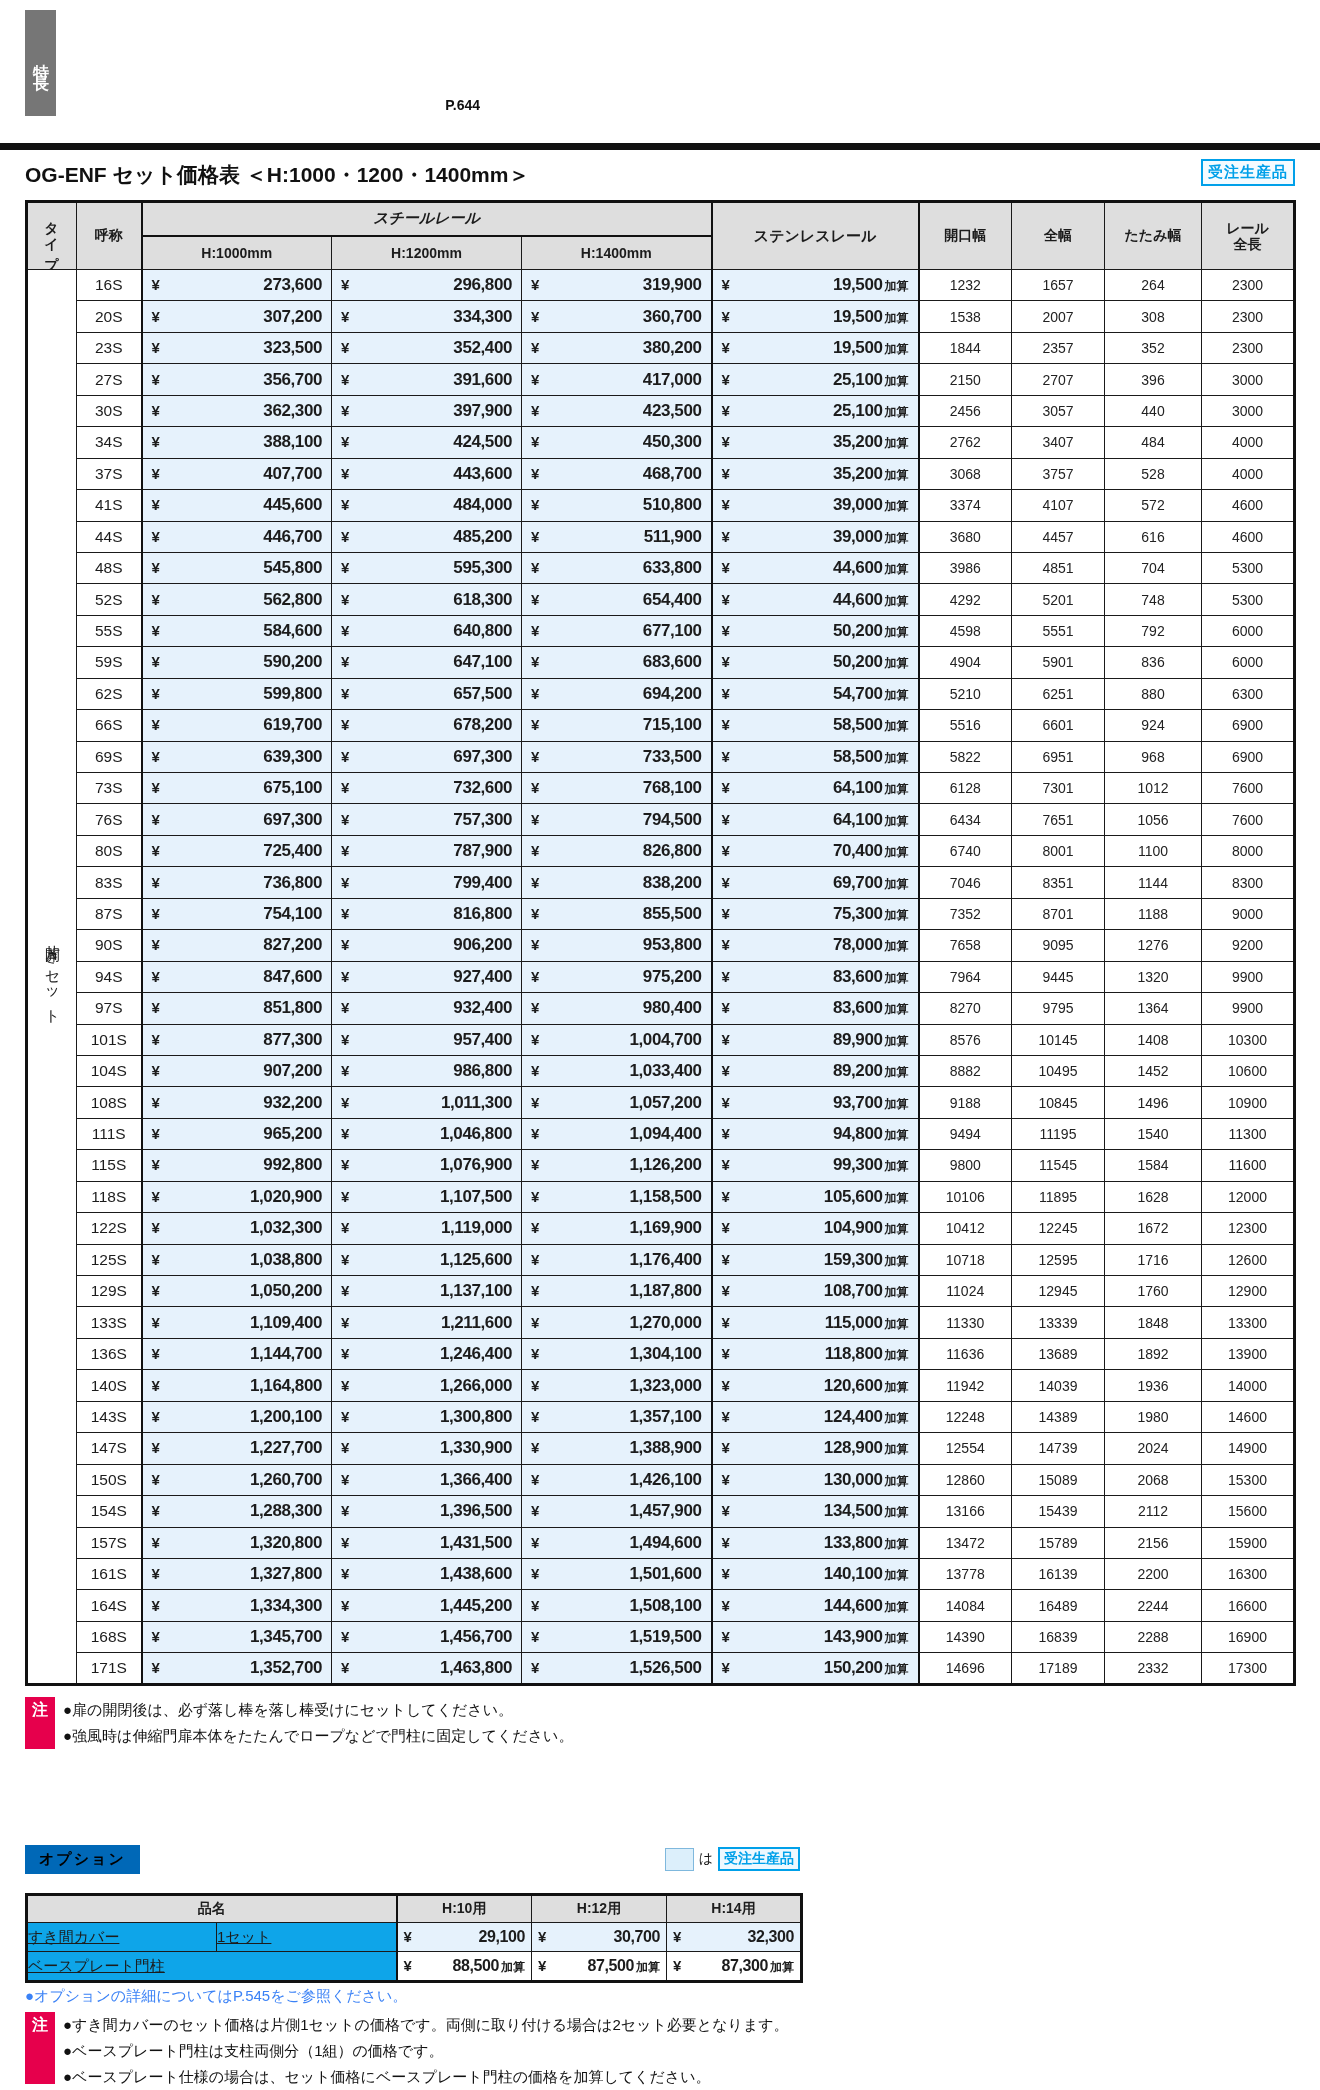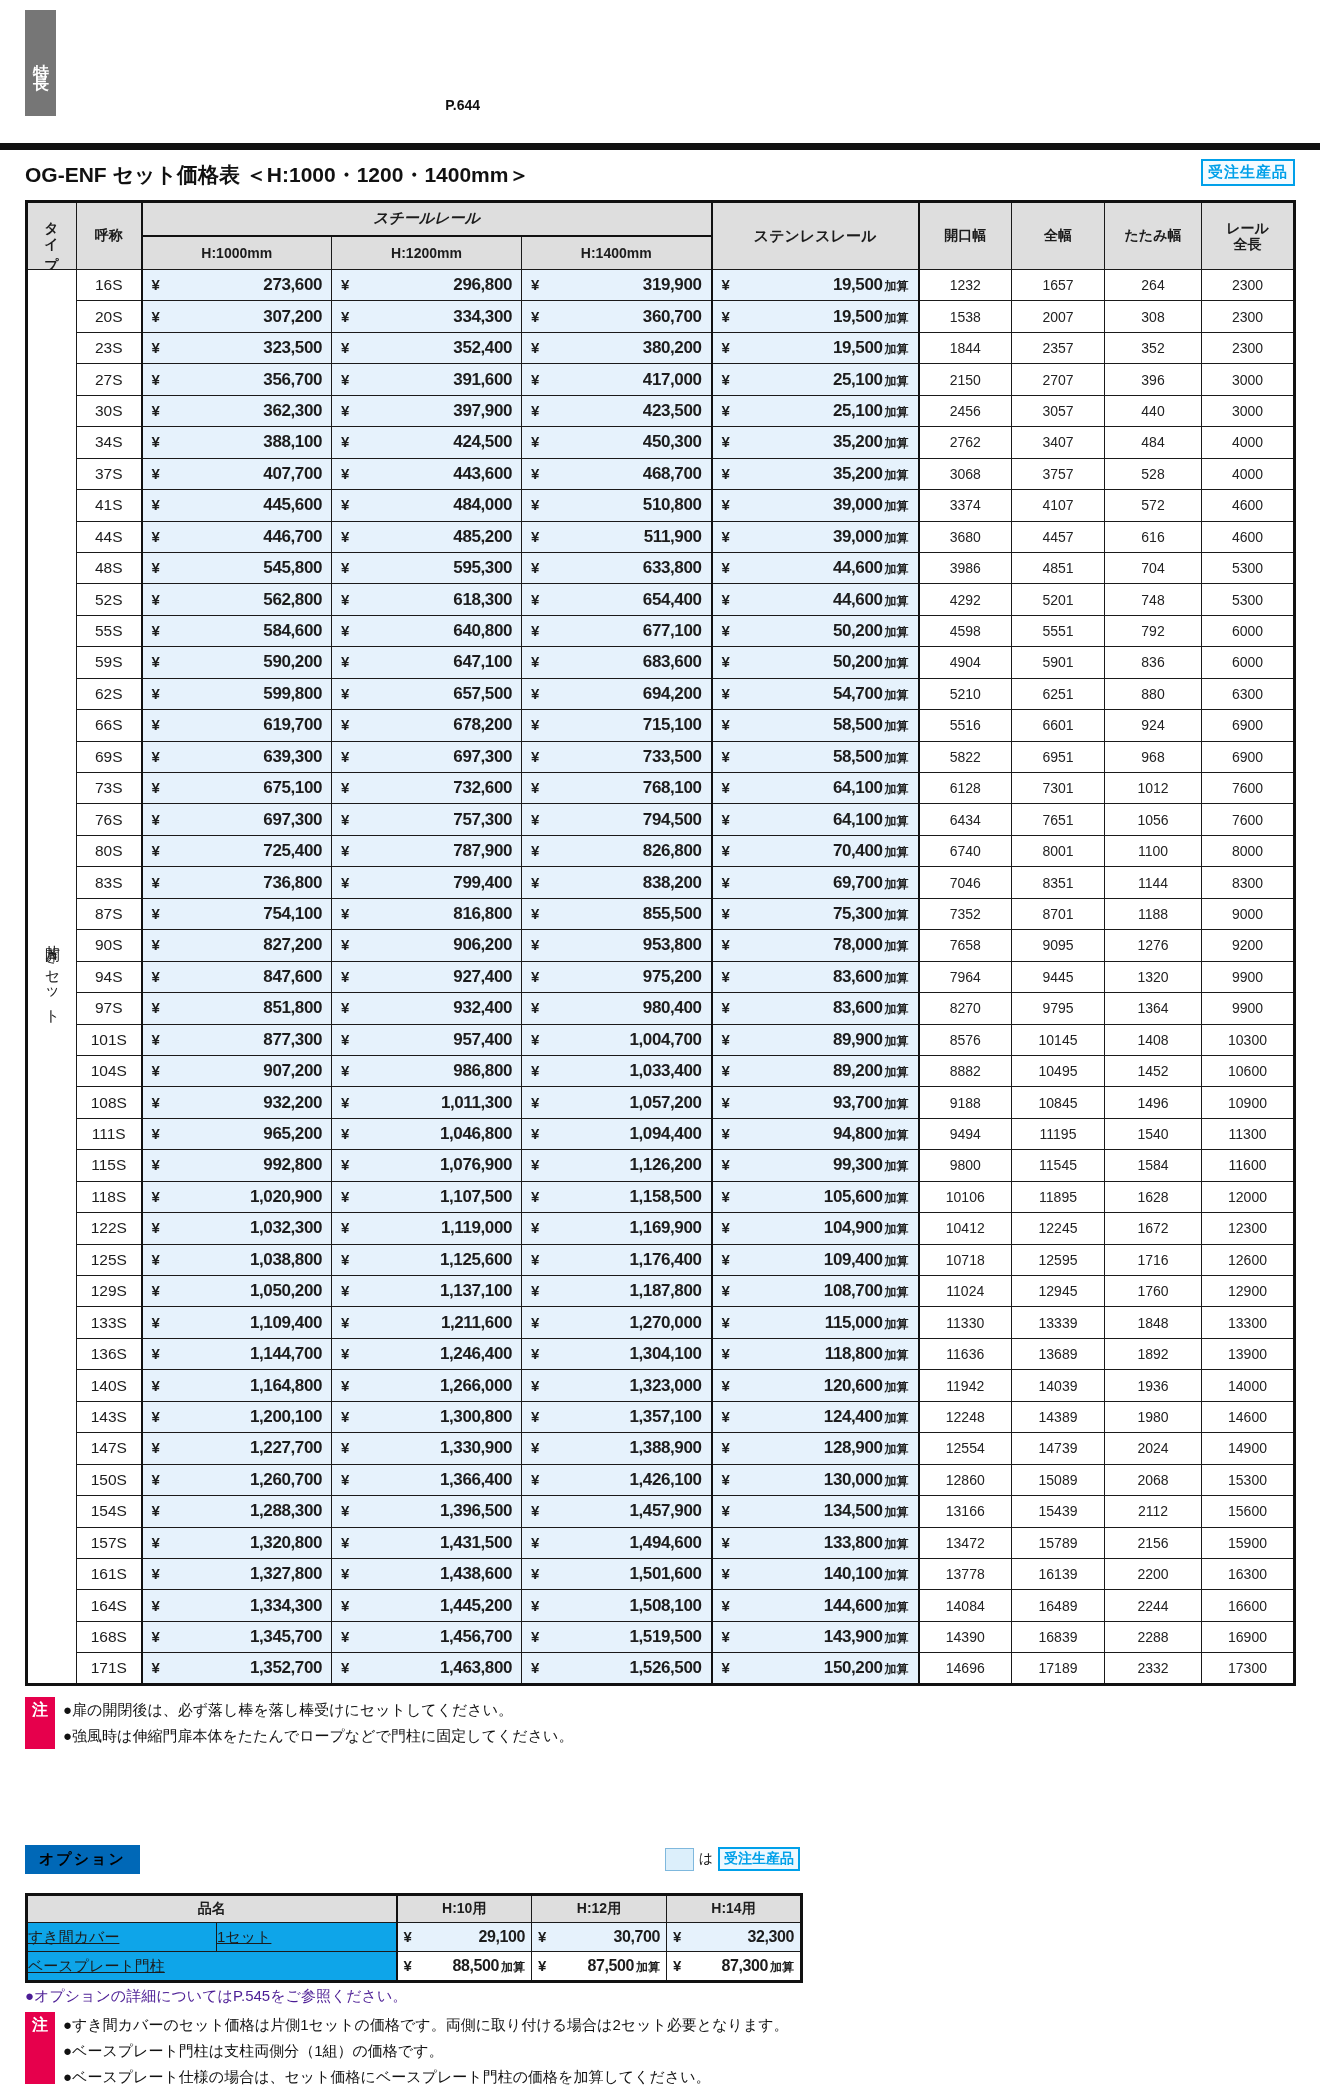--- a/index.html
+++ b/index.html
@@ -54,21 +54,21 @@
   .kasan{font-size:12px;font-weight:bold;margin-left:2px;}
   td.mcell{text-align:center;font-size:14px;background:#fff;color:#222;}
   
   .noteblock{position:absolute;display:flex;align-items:flex-start;}
   .notetag{
     width:30px;background:#e6004c;color:#fff;font-size:16px;font-weight:bold;
     text-align:center;padding-top:3px;box-sizing:border-box;
   }
   .notelines{margin-left:8px;}
   .noteline{font-size:15px;line-height:26px;color:#111;white-space:nowrap;}
-  .introline{position:absolute;left:25px;font-size:15px;line-height:24px;color:#4c1d95;}
+  .introline{position:absolute;left:25px;font-size:15px;line-height:24px;color:#3b82f6;}
   
   .opt-badge{
     position:absolute;left:25px;top:1845px;background:#0068b7;color:#000000;
     font-size:15px;font-weight:bold;padding:5px 14px;letter-spacing:2px;
   }
   .legend{position:absolute;top:1847px;right:520px;display:flex;align-items:center;gap:5px;}
   .legend-swatch{width:27px;height:21px;background:#dceffb;border:1px solid #7fb8dd;}
   .legend-wa{font-size:14px;color:#111;}
   .legend-badge{border:2px solid #00a0e9;color:#00a0e9;background:#eef8ff;
     font-size:14px;font-weight:bold;padding:1px 4px;}
@@ -1106,21 +1106,21 @@
           </td>
           <td class="pcell">
             <div class="pflex">
               <span class="yen">¥</span>
               <span><span class="pval">1,176,400</span></span>
             </div>
           </td>
           <td class="pcell bl2">
             <div class="pflex">
               <span class="yen">¥</span>
-              <span><span class="pval">109,400</span><span class="kasan">加算</span></span>
+              <span><span class="pval">159,300</span><span class="kasan">加算</span></span>
             </div>
           </td>
           <td class="mcell bl2">10718</td>
           <td class="mcell">12595</td>
           <td class="mcell">1716</td>
           <td class="mcell">12600</td>
         </tr>
         <tr>
           <td class="namecell">129S</td>
           <td class="pcell bl2">

